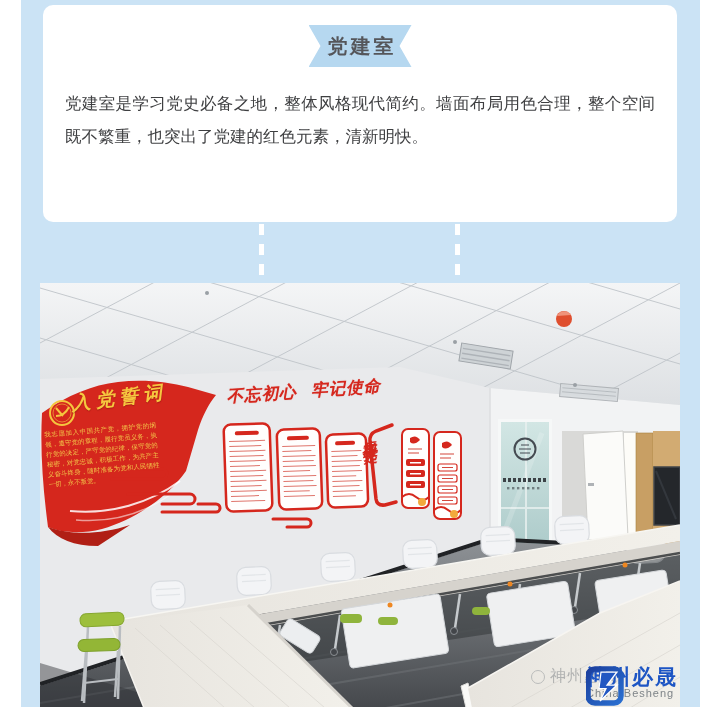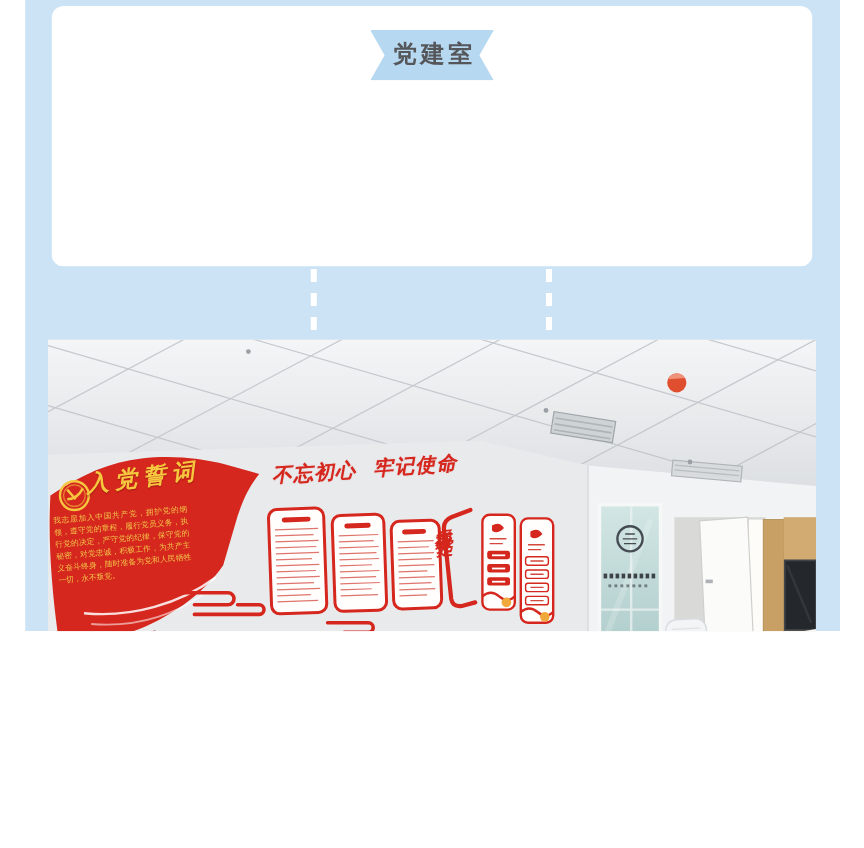--- a/index.html
+++ b/index.html
@@ -1,17 +1,17 @@
 <!DOCTYPE html>
 <html><head>
 <meta charset="utf-8">
 <style>
   * { margin:0; padding:0; box-sizing:border-box; }
   html,body { background:#fff; }
-  .stage { position:relative; width:720px; height:526px; background:#ffffff; overflow:hidden;
+  .stage { position:relative; width:720px; height:707px; background:#ffffff; overflow:hidden;
            font-family:"Liberation Sans","DejaVu Sans",sans-serif; }
   .panel { position:absolute; left:21px; right:20px; top:0; bottom:0; background:#CBE3F5; }
   .card  { position:absolute; left:43px; width:634px; top:5px; height:217px; background:#fff;
            border:2px dashed #fff; border-radius:10px; text-align:center; }
   .badge { display:inline-block; margin-top:18px; background:#B6D8F0; color:#55565A;
            font-size:20px; font-weight:bold; letter-spacing:3px; line-height:1;
            padding:11px 15px 11px 19px;
            clip-path:polygon(0 0,100% 0,calc(100% - 12px) 50%,100% 100%,0 100%,12px 50%); }
   .article { text-align:justify; padding:20px 20px 0 20px; }
   .article p { font-size:16.5px; line-height:33px; color:#3E3F41; text-align:justify; }
@@ -44,20 +44,21 @@
 </style>
 </head>
 <body>
 
 <div class="stage">
   <div class="panel"></div>
 
   <div class="card">
     <div class="badge">党建室</div>
     <div class="article">
+      <p>党建室是学习党史必备之地，整体风格现代简约。墙面布局用色合理，整个空间既不繁重，也突出了党建的红色元素，清新明快。</p>
     </div>
   </div>
 
   <div class="connector c1"></div>
   <div class="connector c2"></div>
 
   <figure class="photo">
     <svg width="640" height="425" viewBox="0 0 640 425" xmlns="http://www.w3.org/2000/svg">
       <defs>
         <linearGradient id="ceilG" x1="0" y1="0" x2="0" y2="1">

